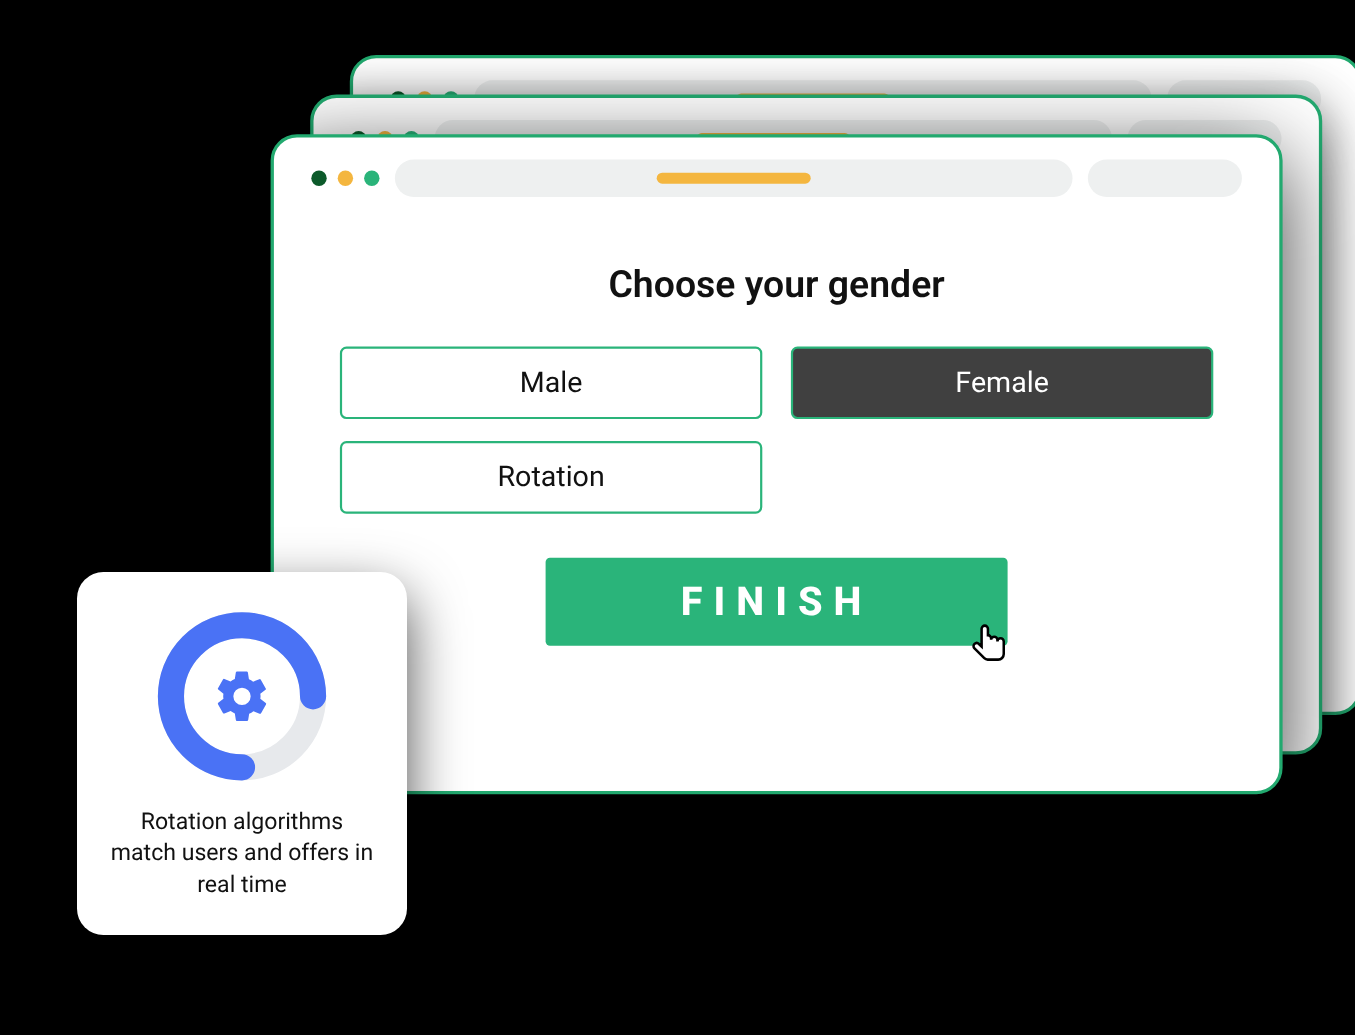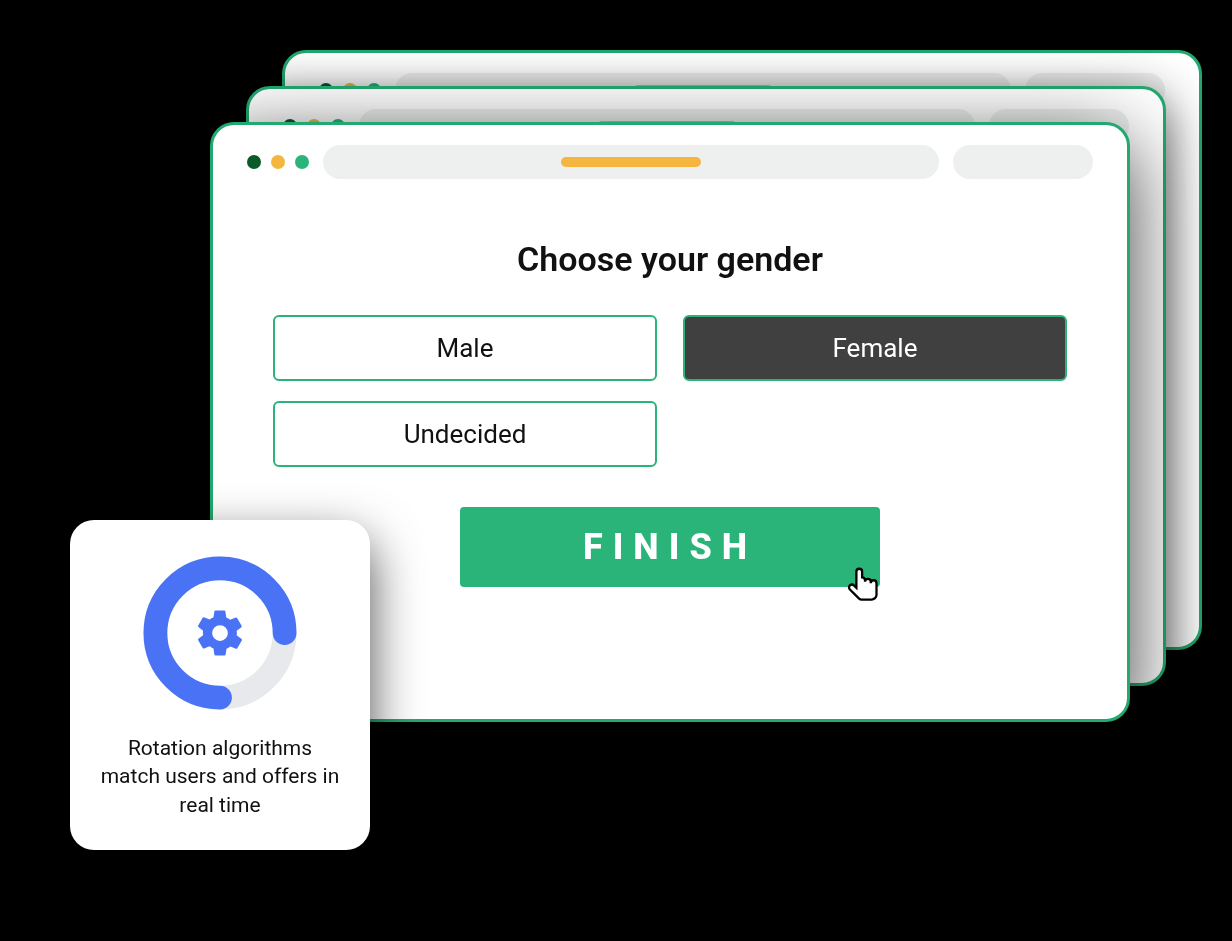--- a/index.html
+++ b/index.html
@@ -9,20 +9,21 @@
 
   
   .browser {
     position: absolute;
     width: 920px;
     height: 600px;
     background: #fff;
     border: 3px solid #22a96f;
     border-radius: 24px;
     filter: drop-shadow(0 12px 24px rgba(0,0,0,0.65));
+    margin-left: 36px;
   }
   .browser.back2 { left: 282px; top: 50px; }
   .browser.back1 { left: 246px; top: 86px; }
   .browser.front { left: 210px; top: 122px; filter: drop-shadow(0 20px 40px rgba(0,0,0,0.75)); }
 
   
   .chrome { display: flex; align-items: center; gap: 14px; padding: 20px 34px 0 34px; }
   .dots { display: flex; gap: 10px; }
   .dot { width: 14px; height: 14px; border-radius: 50%; }
   .dot.g1 { background: #0c5a2a; }
@@ -114,21 +115,21 @@
       <div class="heading">Choose your gender</div>
 
       <div class="options">
         <div class="opt">
           <span>Male</span>
         </div>
         <div class="opt selected">
           <span>Female</span>
         </div>
         <div class="opt">
-          <span>Undecided</span>
+          <span>Rotation</span>
         </div>
       </div>
 
       <div class="finish-wrap">
         <div class="finish">
           <span>FINISH</span>
         </div>
         <svg class="cursor" viewBox="0 0 32 32">
           <path d="M12 4c-1.1 0-2 .9-2 2v11.2l-1.7-1.6c-.8-.8-2-.8-2.8 0-.8.8-.8 2 0 2.8l6.2 6.2c.6.6 1.3.9 2.1.9h6.7c1.9 0 3.5-1.6 3.5-3.5V14c0-1.1-.9-2-2-2s-2 .9-2 2v-1c0-1.1-.9-2-2-2s-2 .9-2 2V12c0-1.1-.9-2-2-2V6c0-1.1-.9-2-2-2z" fill="#fff" stroke="#000" stroke-width="1.6"></path>
         </svg>

